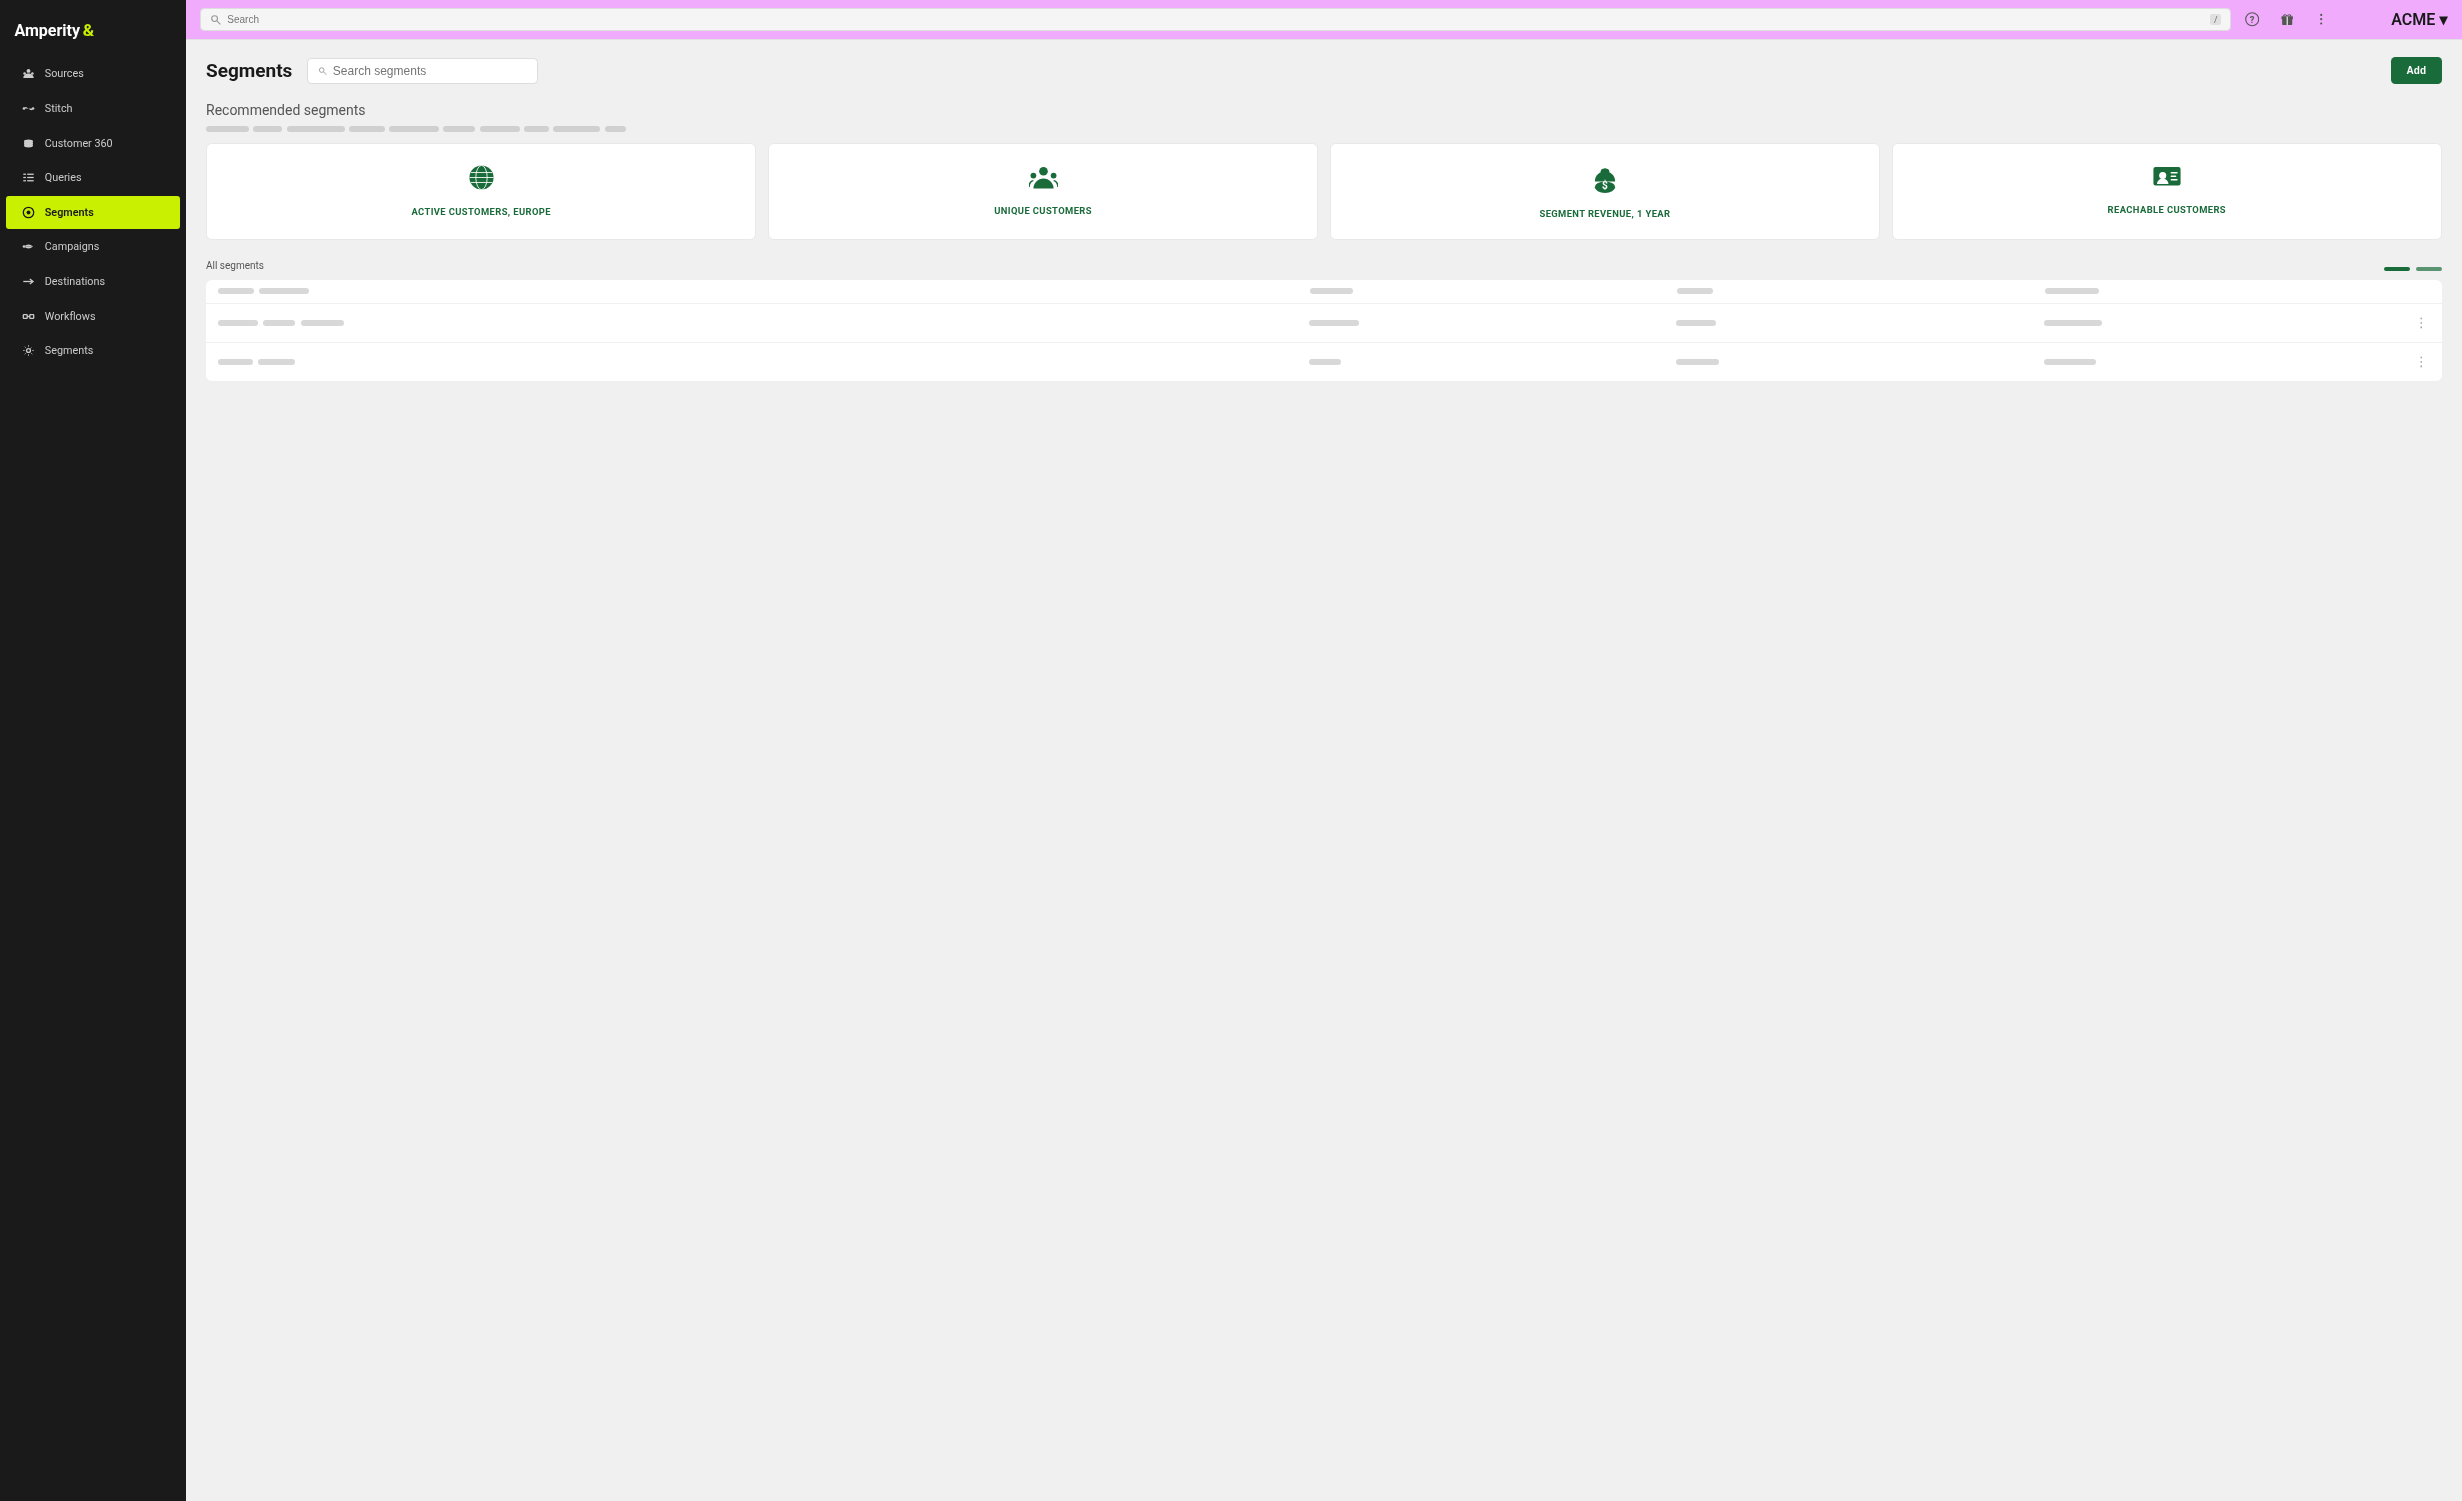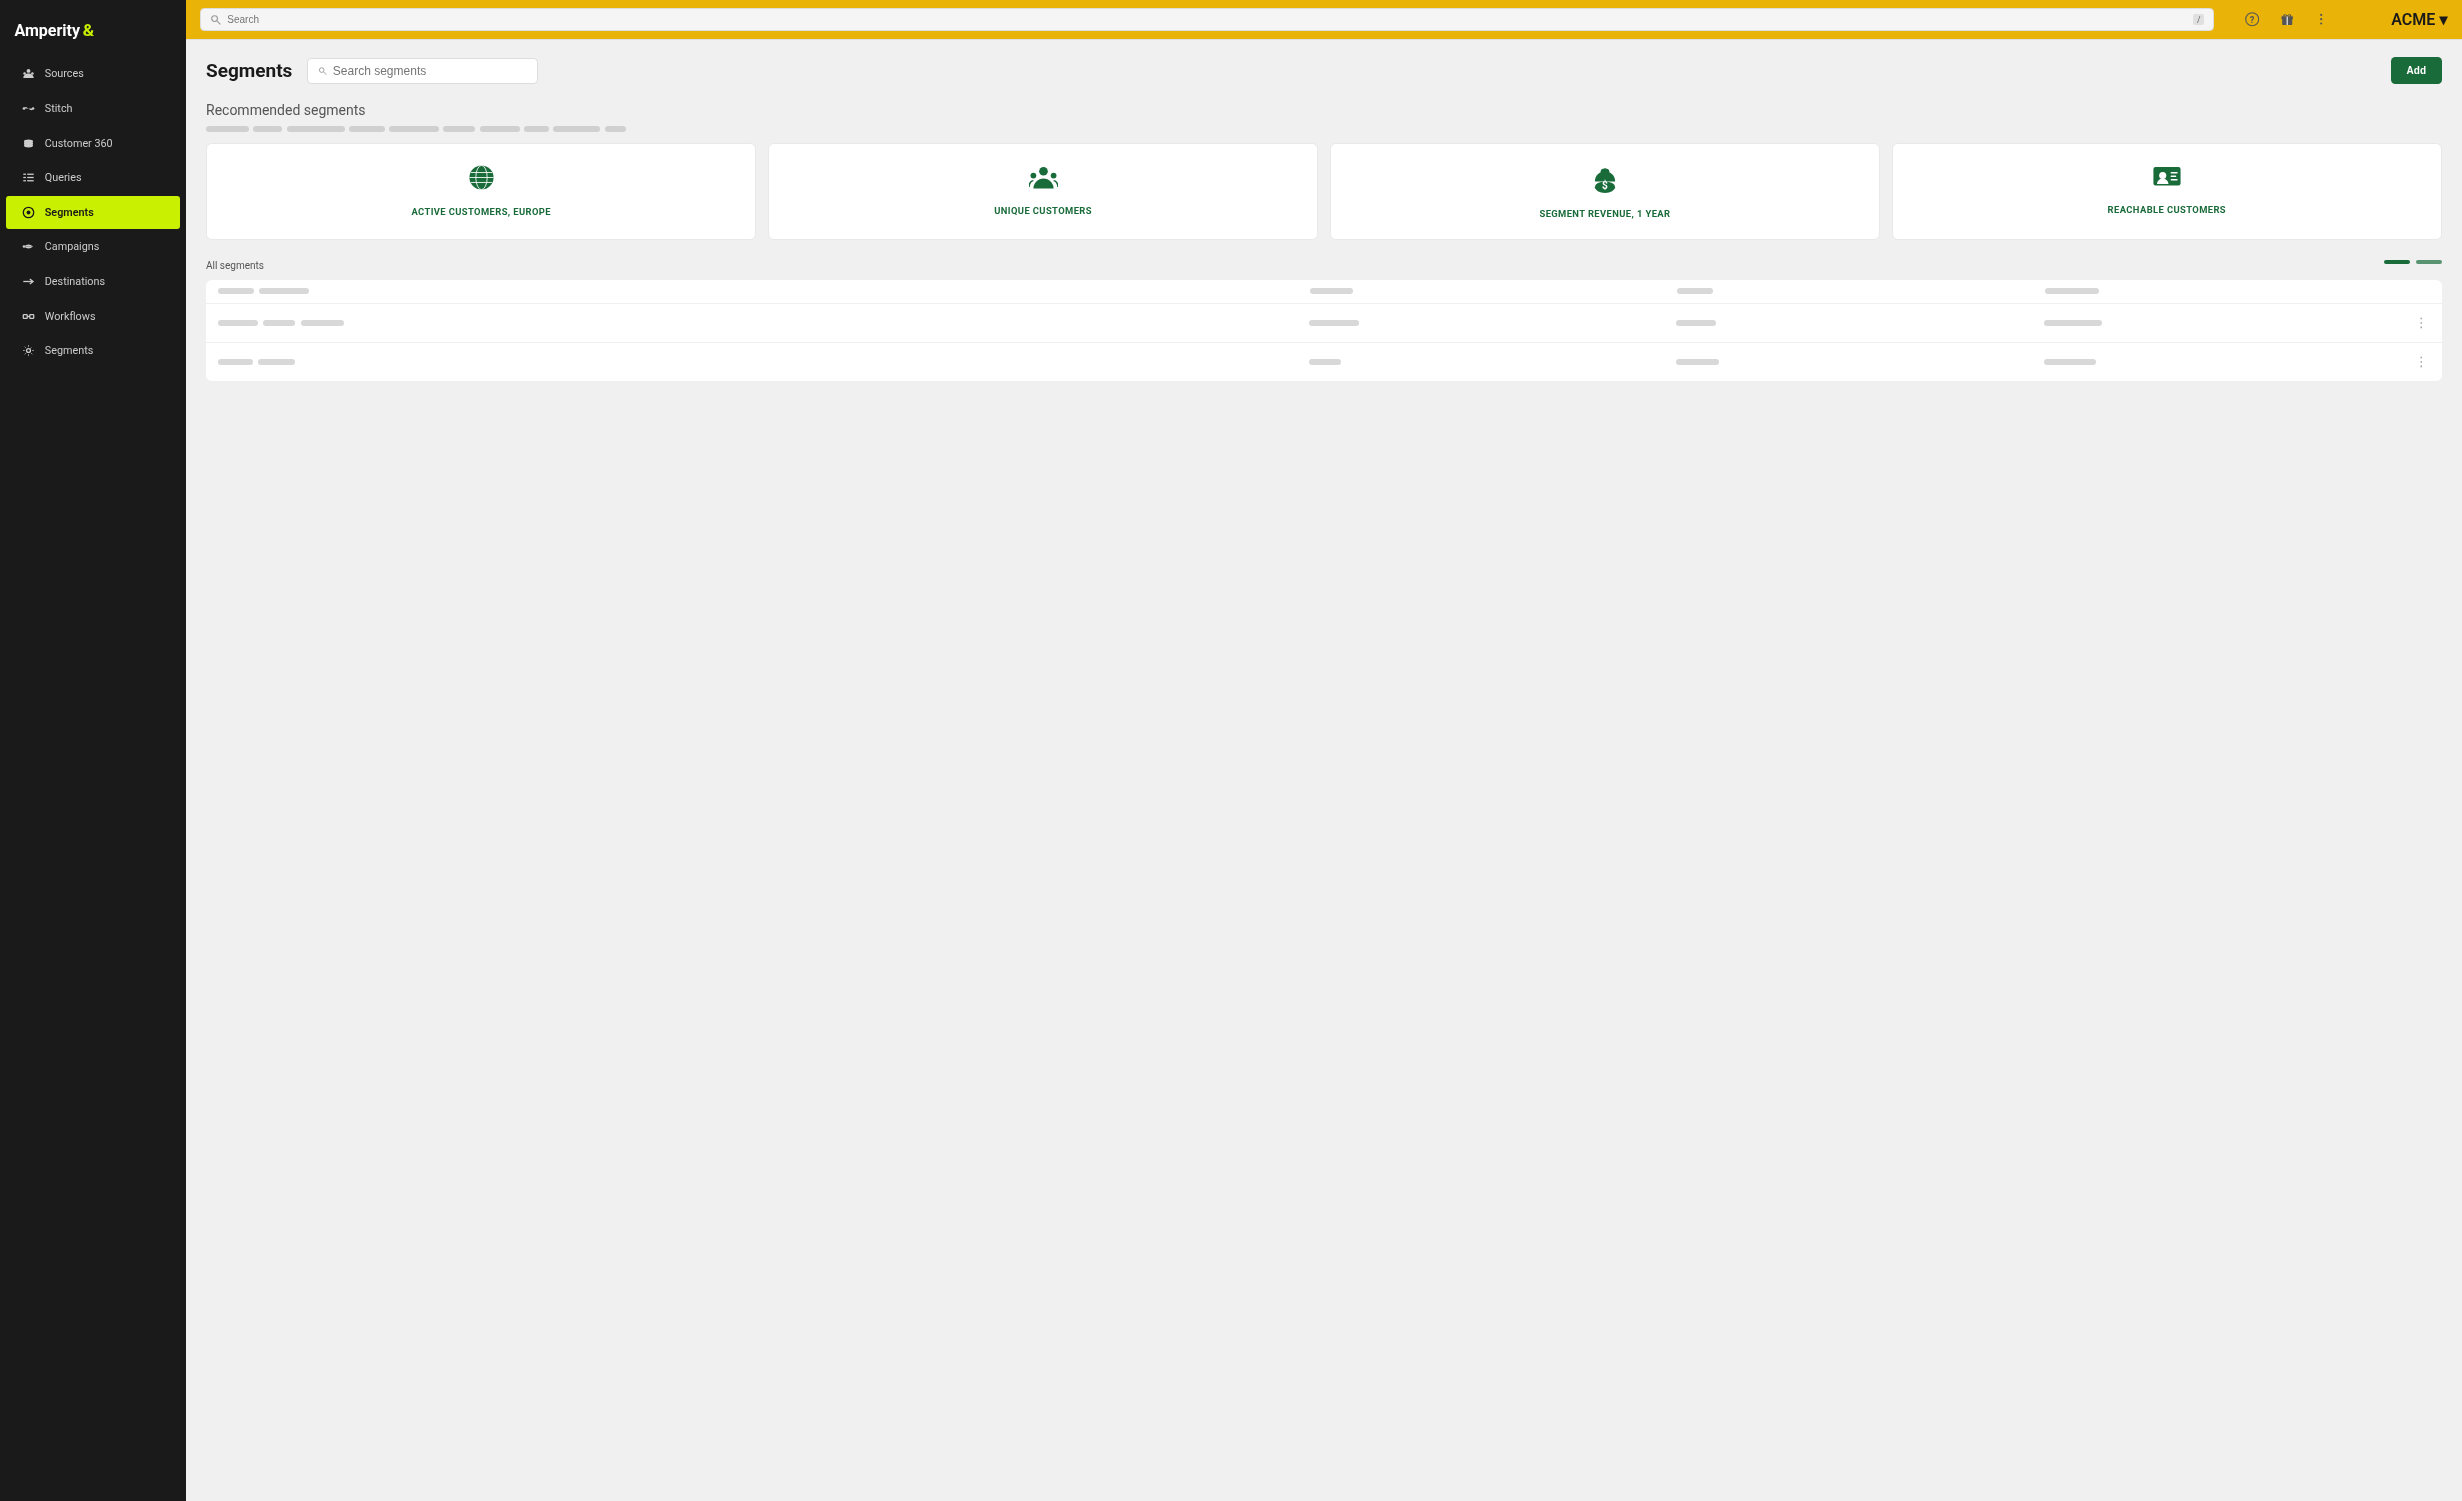--- a/index.html
+++ b/index.html
@@ -67,27 +67,27 @@
     .main-area {
       flex: 1;
       display: flex;
       flex-direction: column;
       background: #f0f0f0;
       overflow: hidden;
     }
 
     
     .topbar {
-      background: #eab308;
+      background: #f0abfc;
       border-bottom: 0.7px solid #e0e0e0;
       display: flex;
       align-items: center;
       padding: 0 14.4px;
       height: 40px;
-      gap: 27px;
+      gap: 10px;
     }
     .search-bar {
       flex: 1;
       display: flex;
       align-items: center;
       background: #f5f5f5;
       border: 0.7px solid #ddd;
       border-radius: 4.3px;
       padding: 4.3px 8.6px;
       gap: 5.8px;
@@ -228,21 +228,21 @@
       font-weight: 700;
       color: #1a6b3a;
       text-align: center;
       text-transform: uppercase;
       letter-spacing: 0.4px;
     }
 
     
     .all-segments-header {
       display: flex;
-      align-items: flex-start;
+      align-items: flex-end;
       margin-bottom: 8.6px;
     }
     .all-segments-title {
       font-size: 10px;
       color: #555;
       flex: 1;
     }
     .view-toggle {
       display: flex;
       gap: 5.8px;

